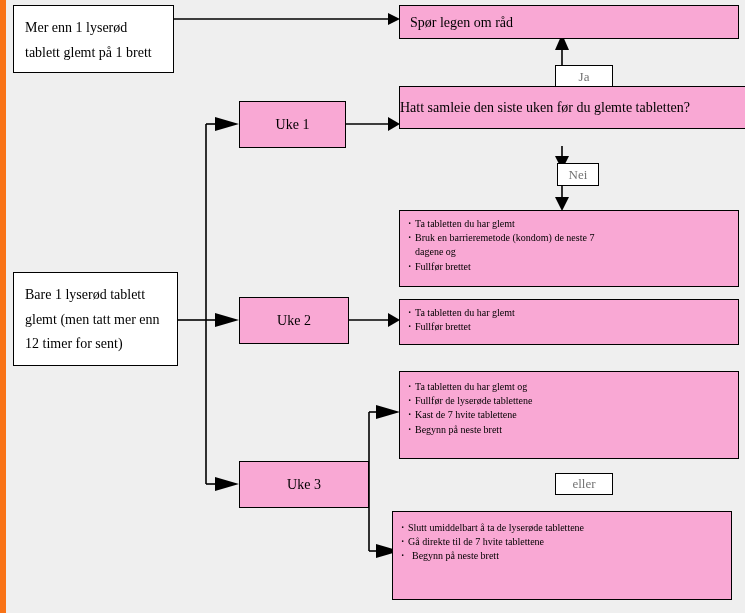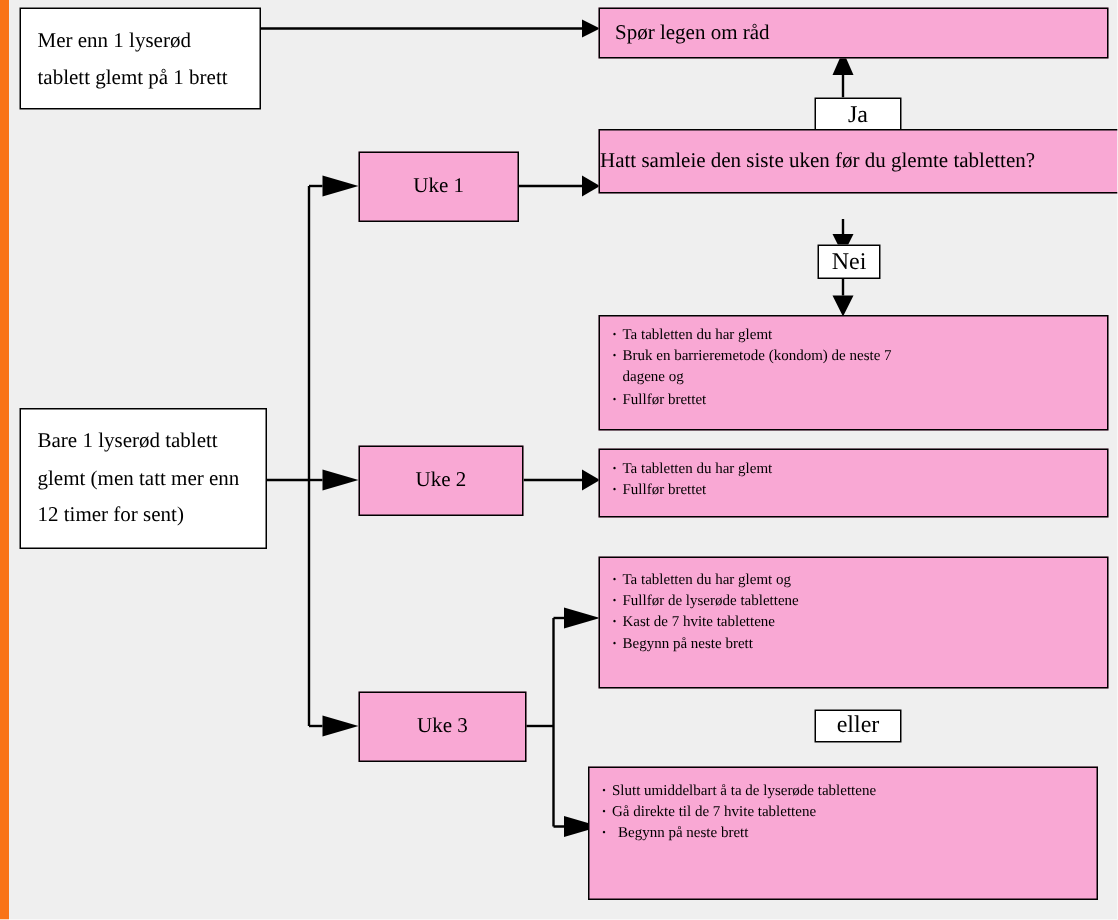--- a/index.html
+++ b/index.html
@@ -37,22 +37,23 @@
     align-items: center;
   }
   .lbl-box {
     position: absolute;
     background: #ffffff;
     border: 1px solid #000000;
     box-sizing: border-box;
     display: flex;
     align-items: center;
     justify-content: center;
-    font-size: 16px;
-    color: #000000;
+    font-size: 13px;
+    color: #737373;
+    margin-left: 12px;
   }
   .srcbox {
     position: absolute;
     background: #ffffff;
     border: 1px solid #000000;
     box-sizing: border-box;
     font-size: 14px;
     padding: 10px 10px 10px 11px;
     line-height: 1.75;
   }
@@ -157,21 +158,21 @@
   </div>
 
   <div class="box center" style="left:233px; top:101px; width:107px; height:47px;">
     <span>Uke 1</span>
   </div>
 
   <div class="box center" style="left:233px; top:297px; width:110px; height:47px;">
     <span>Uke 2</span>
   </div>
 
-  <div class="box center" style="left:233px; top:461px; width:112px; height:47px;">
+  <div class="box center" style="left:233px; top:461px; width:130px; height:47px;">
     <span>Uke 3</span>
   </div>
 
   <div class="box vcenter" style="left:393px; top:5px; width:340px; height:34px; padding-left:10px;">
     <span>Spør legen om råd</span>
   </div>
 
   <div class="lbl-box" style="left:537px; top:65px; width:58px; height:24px;">
     <span>Ja</span>
   </div>

